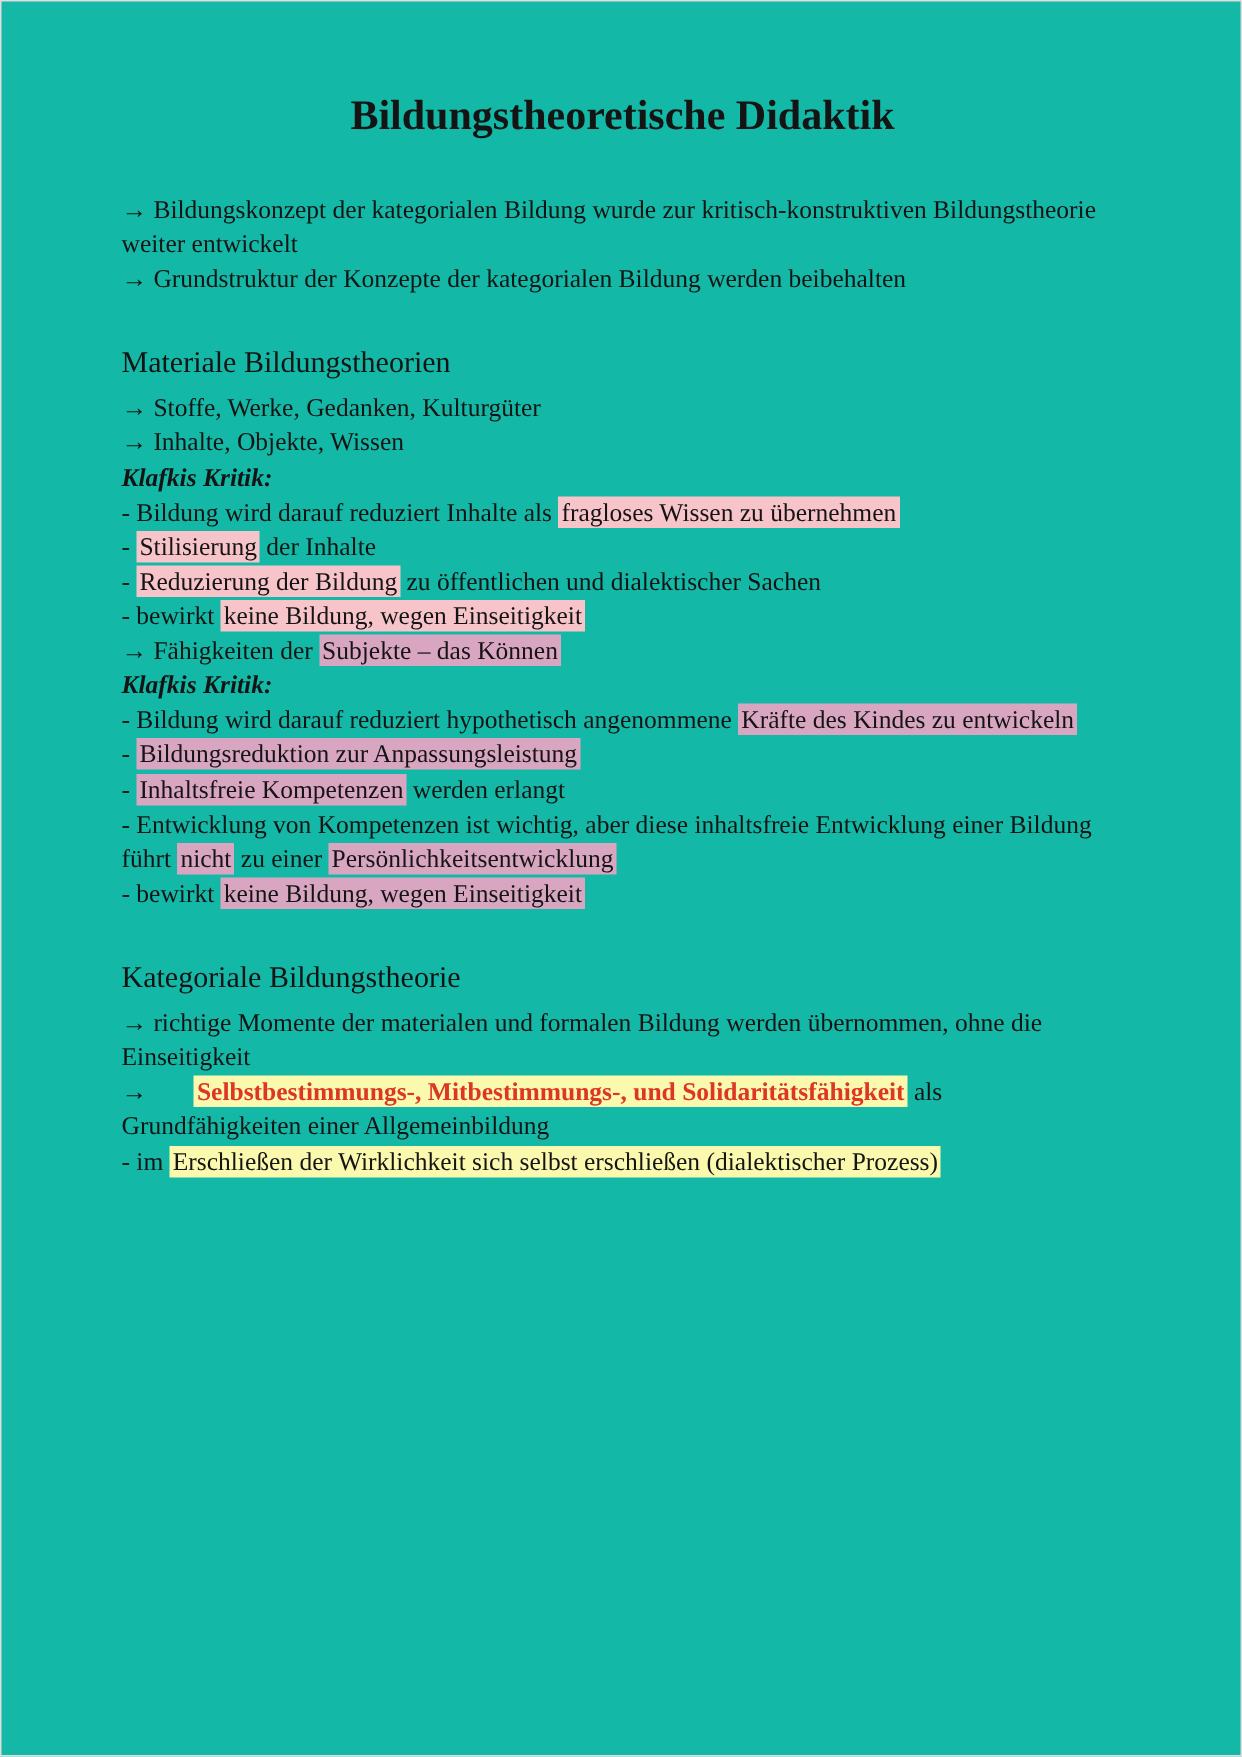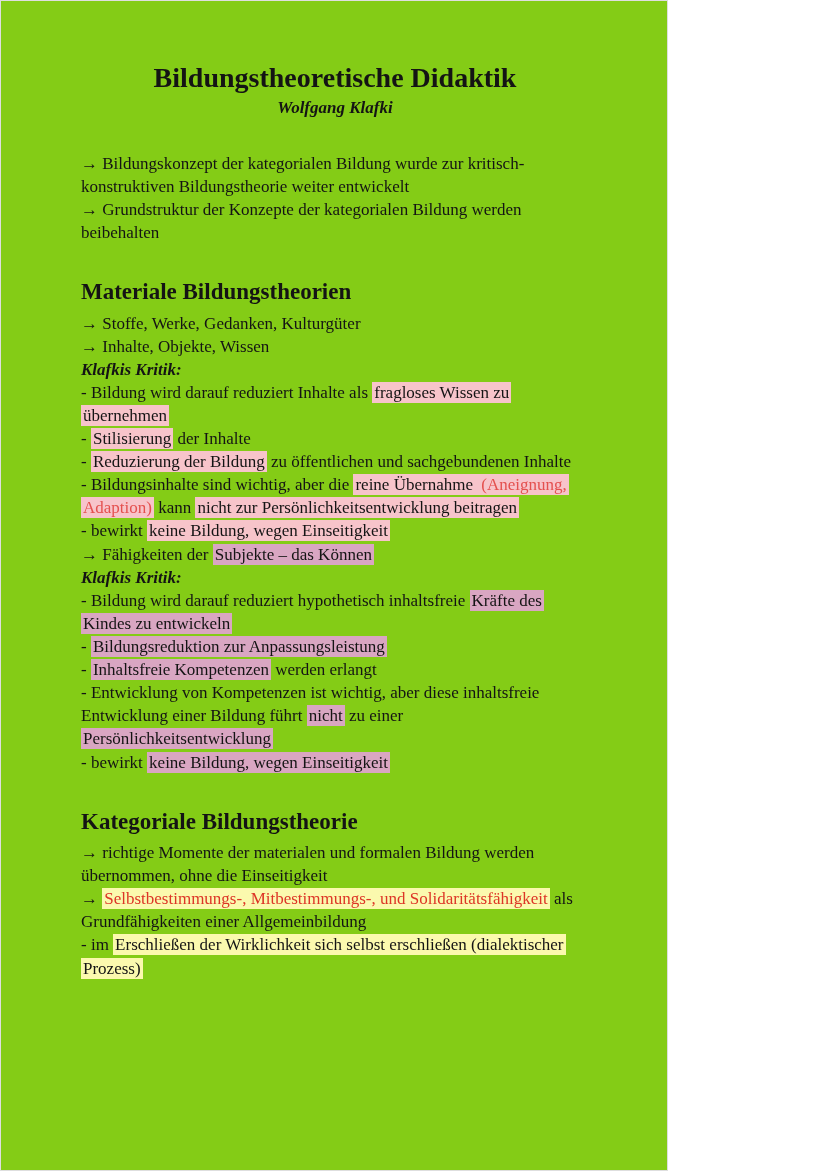--- a/index.html
+++ b/index.html
@@ -8,23 +8,23 @@
     background: #ffffff;
   }
   body {
     width: 828px;
     height: 1171px;
     font-family: "Liberation Serif", serif;
     color: #141414;
   }
   .page {
     box-sizing: border-box;
-    width: 668px;
+    width: 828px;
     height: 1171px;
-    background: #84cc16;
+    background: #14b8a6;
     border: 1px solid #dedede;
     padding: 62px 78px 60px 80px;
     overflow: hidden;
   }
   .doc-title {
     margin: 0;
     font-size: 28px;
     line-height: 1.1;
     font-weight: bold;
     text-align: center;
@@ -38,52 +38,50 @@
   }
   .content {
     margin-top: 34px;
     font-size: 17px;
     line-height: 1.36;
   }
   .line {
     margin: 0;
   }
   .section-heading {
-    font-size: 23px;
-    font-weight: bold;
+    font-size: 20px;
+    font-weight: normal;
     margin: 32px 0 4px 0;
   }
   .hl-pink   { background: var(--hl-pink);   padding: 1px 2px; box-decoration-break: clone; -webkit-box-decoration-break: clone; }
   .hl-mauve  { background: var(--hl-mauve);  padding: 1px 2px; box-decoration-break: clone; -webkit-box-decoration-break: clone; }
   .hl-yellow { background: var(--hl-yellow); padding: 1px 2px; box-decoration-break: clone; -webkit-box-decoration-break: clone; }
   .red-soft  { color: var(--red-soft); }
-  .red-bold  { color: var(--red-accent); font-weight: normal; }
+  .red-bold  { color: var(--red-accent); font-weight: bold; margin-left: 27px; }
   .bold-italic { font-weight: bold; font-style: italic; }
 </style>
 </head>
 <body>
 
 <div class="page">
   <h1 class="doc-title">Bildungstheoretische Didaktik</h1>
-  <h2 class="doc-subtitle">Wolfgang Klafki</h2>
   <div class="content">
       <p class="line"><span>→ Bildungskonzept der kategorialen Bildung wurde zur kritisch-konstruktiven Bildungstheorie weiter entwickelt</span></p>
       <p class="line"><span>→ Grundstruktur der Konzepte der kategorialen Bildung werden beibehalten</span></p>
       <h3 class="section-heading">Materiale Bildungstheorien</h3>
       <p class="line"><span>→ Stoffe, Werke, Gedanken, Kulturgüter</span></p>
       <p class="line"><span>→ Inhalte, Objekte, Wissen</span></p>
       <p class="line"><span class="bold-italic">Klafkis Kritik:</span></p>
       <p class="line"><span>- Bildung wird darauf reduziert Inhalte als </span><span class="hl-pink">fragloses Wissen zu übernehmen</span></p>
       <p class="line"><span>- </span><span class="hl-pink">Stilisierung</span><span> der Inhalte</span></p>
-      <p class="line"><span>- </span><span class="hl-pink">Reduzierung der Bildung</span><span> zu öffentlichen und sachgebundenen Inhalte</span></p>
-      <p class="line"><span>- Bildungsinhalte sind wichtig, aber die </span><span class="hl-pink">reine Übernahme </span><span class="hl-pink red-soft">(Aneignung, Adaption)</span><span> kann </span><span class="hl-pink">nicht zur Persönlichkeitsentwicklung beitragen</span></p>
+      <p class="line"><span>- </span><span class="hl-pink">Reduzierung der Bildung</span><span> zu öffentlichen und dialektischer Sachen</span></p>
       <p class="line"><span>- bewirkt </span><span class="hl-pink">keine Bildung, wegen Einseitigkeit</span></p>
       <p class="line"><span>→ Fähigkeiten der </span><span class="hl-mauve">Subjekte – das Können</span></p>
       <p class="line"><span class="bold-italic">Klafkis Kritik:</span></p>
-      <p class="line"><span>- Bildung wird darauf reduziert hypothetisch inhaltsfreie </span><span class="hl-mauve">Kräfte des Kindes zu entwickeln</span></p>
+      <p class="line"><span>- Bildung wird darauf reduziert hypothetisch angenommene </span><span class="hl-mauve">Kräfte des Kindes zu entwickeln</span></p>
       <p class="line"><span>- </span><span class="hl-mauve">Bildungsreduktion zur Anpassungsleistung</span></p>
       <p class="line"><span>- </span><span class="hl-mauve">Inhaltsfreie Kompetenzen</span><span> werden erlangt</span></p>
       <p class="line"><span>- Entwicklung von Kompetenzen ist wichtig, aber diese inhaltsfreie Entwicklung einer Bildung führt </span><span class="hl-mauve">nicht</span><span> zu einer </span><span class="hl-mauve">Persönlichkeitsentwicklung</span></p>
       <p class="line"><span>- bewirkt </span><span class="hl-mauve">keine Bildung, wegen Einseitigkeit</span></p>
       <h3 class="section-heading">Kategoriale Bildungstheorie</h3>
       <p class="line"><span>→ richtige Momente der materialen und formalen Bildung werden übernommen, ohne die Einseitigkeit</span></p>
       <p class="line"><span>→ </span><span class="hl-yellow red-bold">Selbstbestimmungs-, Mitbestimmungs-, und Solidaritätsfähigkeit</span><span> als Grundfähigkeiten einer Allgemeinbildung</span></p>
       <p class="line"><span>- im </span><span class="hl-yellow">Erschließen der Wirklichkeit sich selbst erschließen (dialektischer Prozess)</span></p>
     </div>
 </div>

